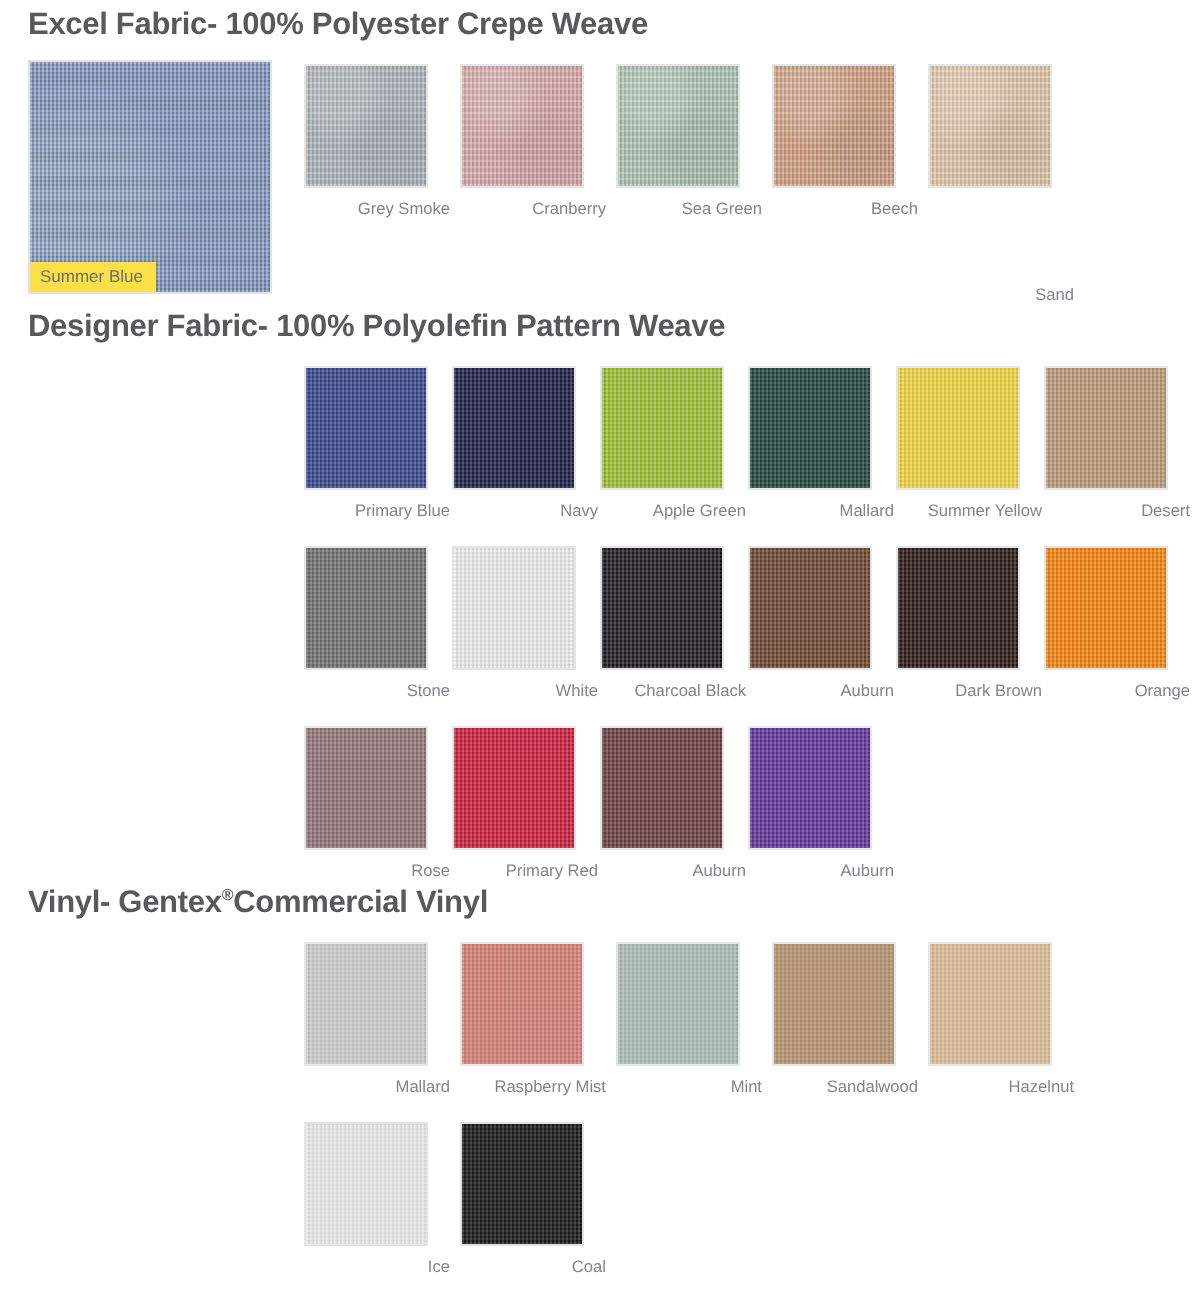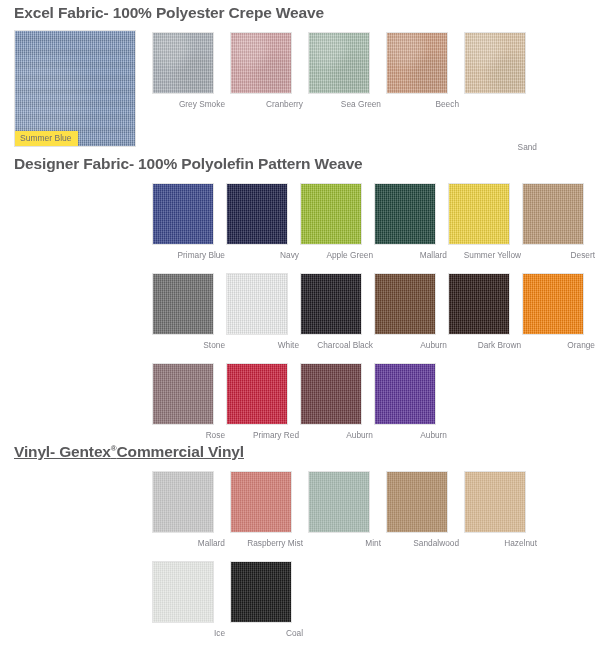--- a/index.html
+++ b/index.html
@@ -210,21 +210,21 @@
       <div class="swatch" style="left: 300px; top: 208px; background: rgb(107, 63, 67);">
         <div class="tex tex-weave"></div>
       </div>
       <div class="swatch-label" style="left: 291px; top: 276px;">Auburn</div>
       <div class="swatch" style="left: 374px; top: 208px; background: rgb(93, 52, 151);">
         <div class="tex tex-weave"></div>
       </div>
       <div class="swatch-label" style="left: 365px; top: 276px;">Auburn</div>
     </div>
     <div class="section" style="top: 443px; height: 208px;">
-      <div class="section-title" style="top: 0px; text-decoration: underline;"><span>Vinyl- Gentex</span><sup>®</sup><span>Commercial Vinyl</span></div>
+      <div class="section-title" style="top: 0px;"><span>Vinyl- Gentex</span><sup>®</sup><span>Commercial Vinyl</span></div>
       <div class="swatch" style="left: 152px; top: 28px; background: rgb(200, 200, 200);">
         <div class="tex tex-grain"></div>
       </div>
       <div class="swatch-label" style="left: 143px; top: 96px;">Mallard</div>
       <div class="swatch" style="left: 230px; top: 28px; background: rgb(209, 126, 118);">
         <div class="tex tex-grain"></div>
       </div>
       <div class="swatch-label" style="left: 221px; top: 96px;">Raspberry Mist</div>
       <div class="swatch" style="left: 308px; top: 28px; background: rgb(168, 187, 178);">
         <div class="tex tex-grain"></div>

